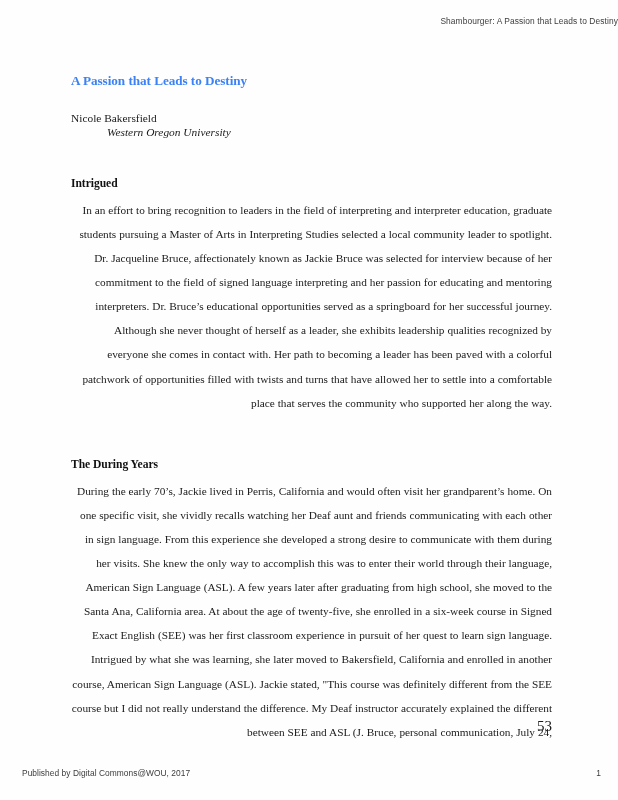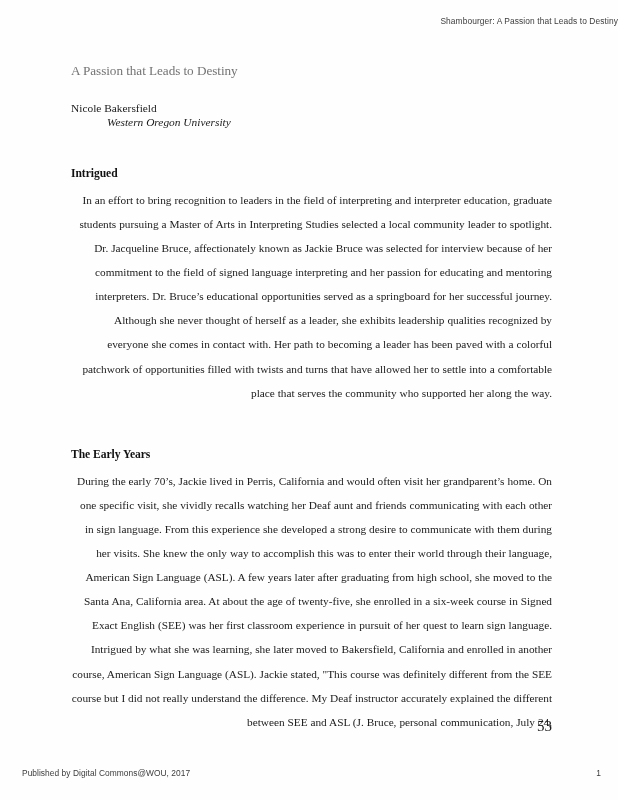--- a/index.html
+++ b/index.html
@@ -40,25 +40,25 @@
   
   .content {
     position: absolute;
     left: 71px;
     top: 60px;
     width: 481px;
   }
 
   .doc-title {
     font-size: 13.2px;
-    font-weight: normal;
+    font-weight: bold;
     line-height: 1.25;
     letter-spacing: -0.05px;
-    color: #737373;
-    margin: 3px 0 21px 0;
+    color: #3b82f6;
+    margin: 13px 0 21px 0;
   }
 
   .byline {
     margin: 0 0 34px 0;
     line-height: 14.2px;
   }
   .author-name {
     display: block;
     font-size: 11.4px;
     color: #1a1a1a;
@@ -150,21 +150,21 @@
       <span class="author-name">Nicole Bakersfield</span>
       <span class="author-affiliation">Western Oregon University</span>
     </div>
 
     <div class="section">
       <h2 class="section-heading">Intrigued</h2>
       <p class="body-text">In an effort to bring recognition to leaders in the field of interpreting and interpreter education, graduate students pursuing a Master of Arts in Interpreting Studies selected a local community leader to spotlight.  Dr. Jacqueline Bruce, affectionately known as Jackie Bruce was selected for interview because of her commitment to the field of signed language interpreting and her passion for educating and mentoring interpreters.  Dr. Bruce’s educational opportunities served as a springboard for her successful journey.  Although she never thought of herself as a leader, she exhibits leadership qualities recognized by everyone she comes in contact with.  Her path to becoming a leader has been paved with a colorful patchwork of opportunities filled with twists and turns that have allowed her to settle into a comfortable place that serves the community who supported her along the way.</p>
     </div>
 
     <div class="section">
-      <h2 class="section-heading">The Early Years</h2>
+      <h2 class="section-heading">The During Years</h2>
       <p class="body-text">During the early 70’s, Jackie lived in Perris, California and would often visit her grandparent’s home.  On one specific visit, she vividly recalls watching her Deaf aunt and friends communicating with each other in sign language.  From this experience she developed a strong desire to communicate with them during her visits.  She knew the only way to accomplish this was to enter their world through their language, American Sign Language (ASL).  A few years later after graduating from high school, she moved to the Santa Ana, California area.  At about the age of twenty-five, she enrolled in a six-week course in Signed Exact English (SEE) was her first classroom experience in pursuit of her quest to learn sign language.  Intrigued by what she was learning, she later moved to Bakersfield, California and enrolled in another course, American Sign Language (ASL).  Jackie stated, "This course was definitely different from the SEE course but I did not really understand the difference.  My Deaf instructor accurately explained the different between SEE and ASL (J. Bruce, personal communication, July 24,</p>
     </div>
 
   </div>
 
   <div class="folio">53</div>
 
   <div class="footer">
     <span class="footer-left">Published by Digital Commons@WOU, 2017</span>
     <span class="footer-right">1</span>

